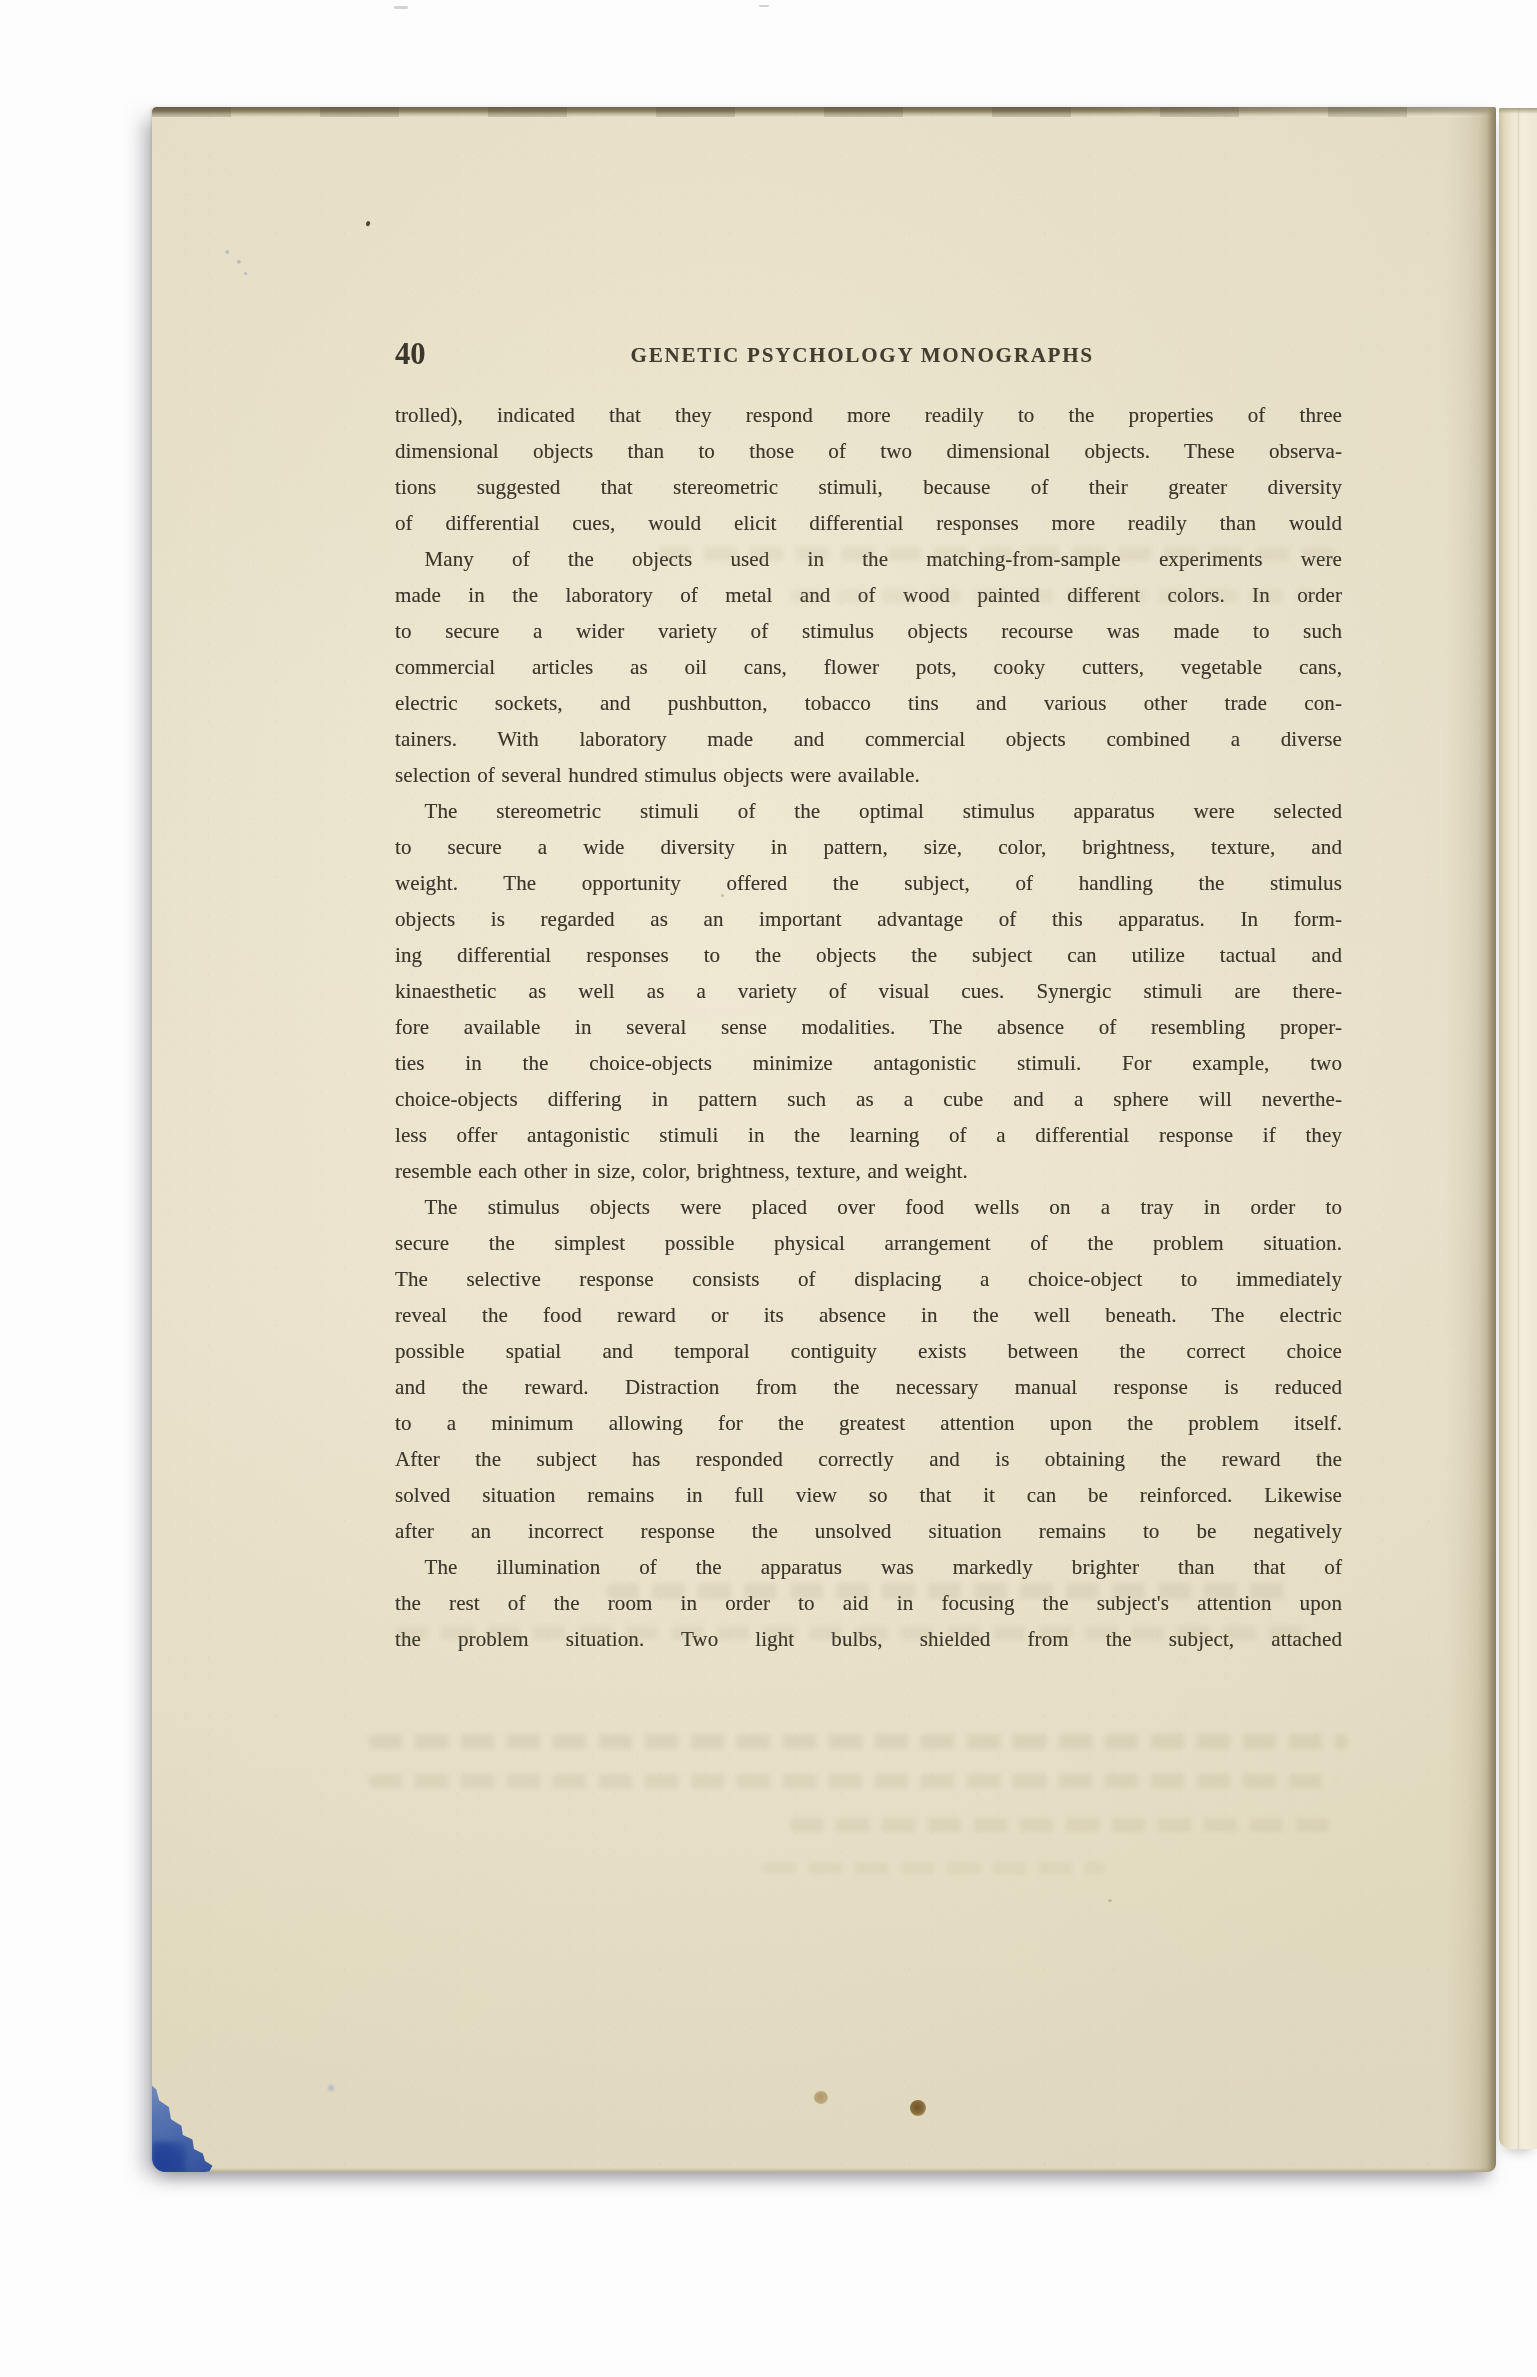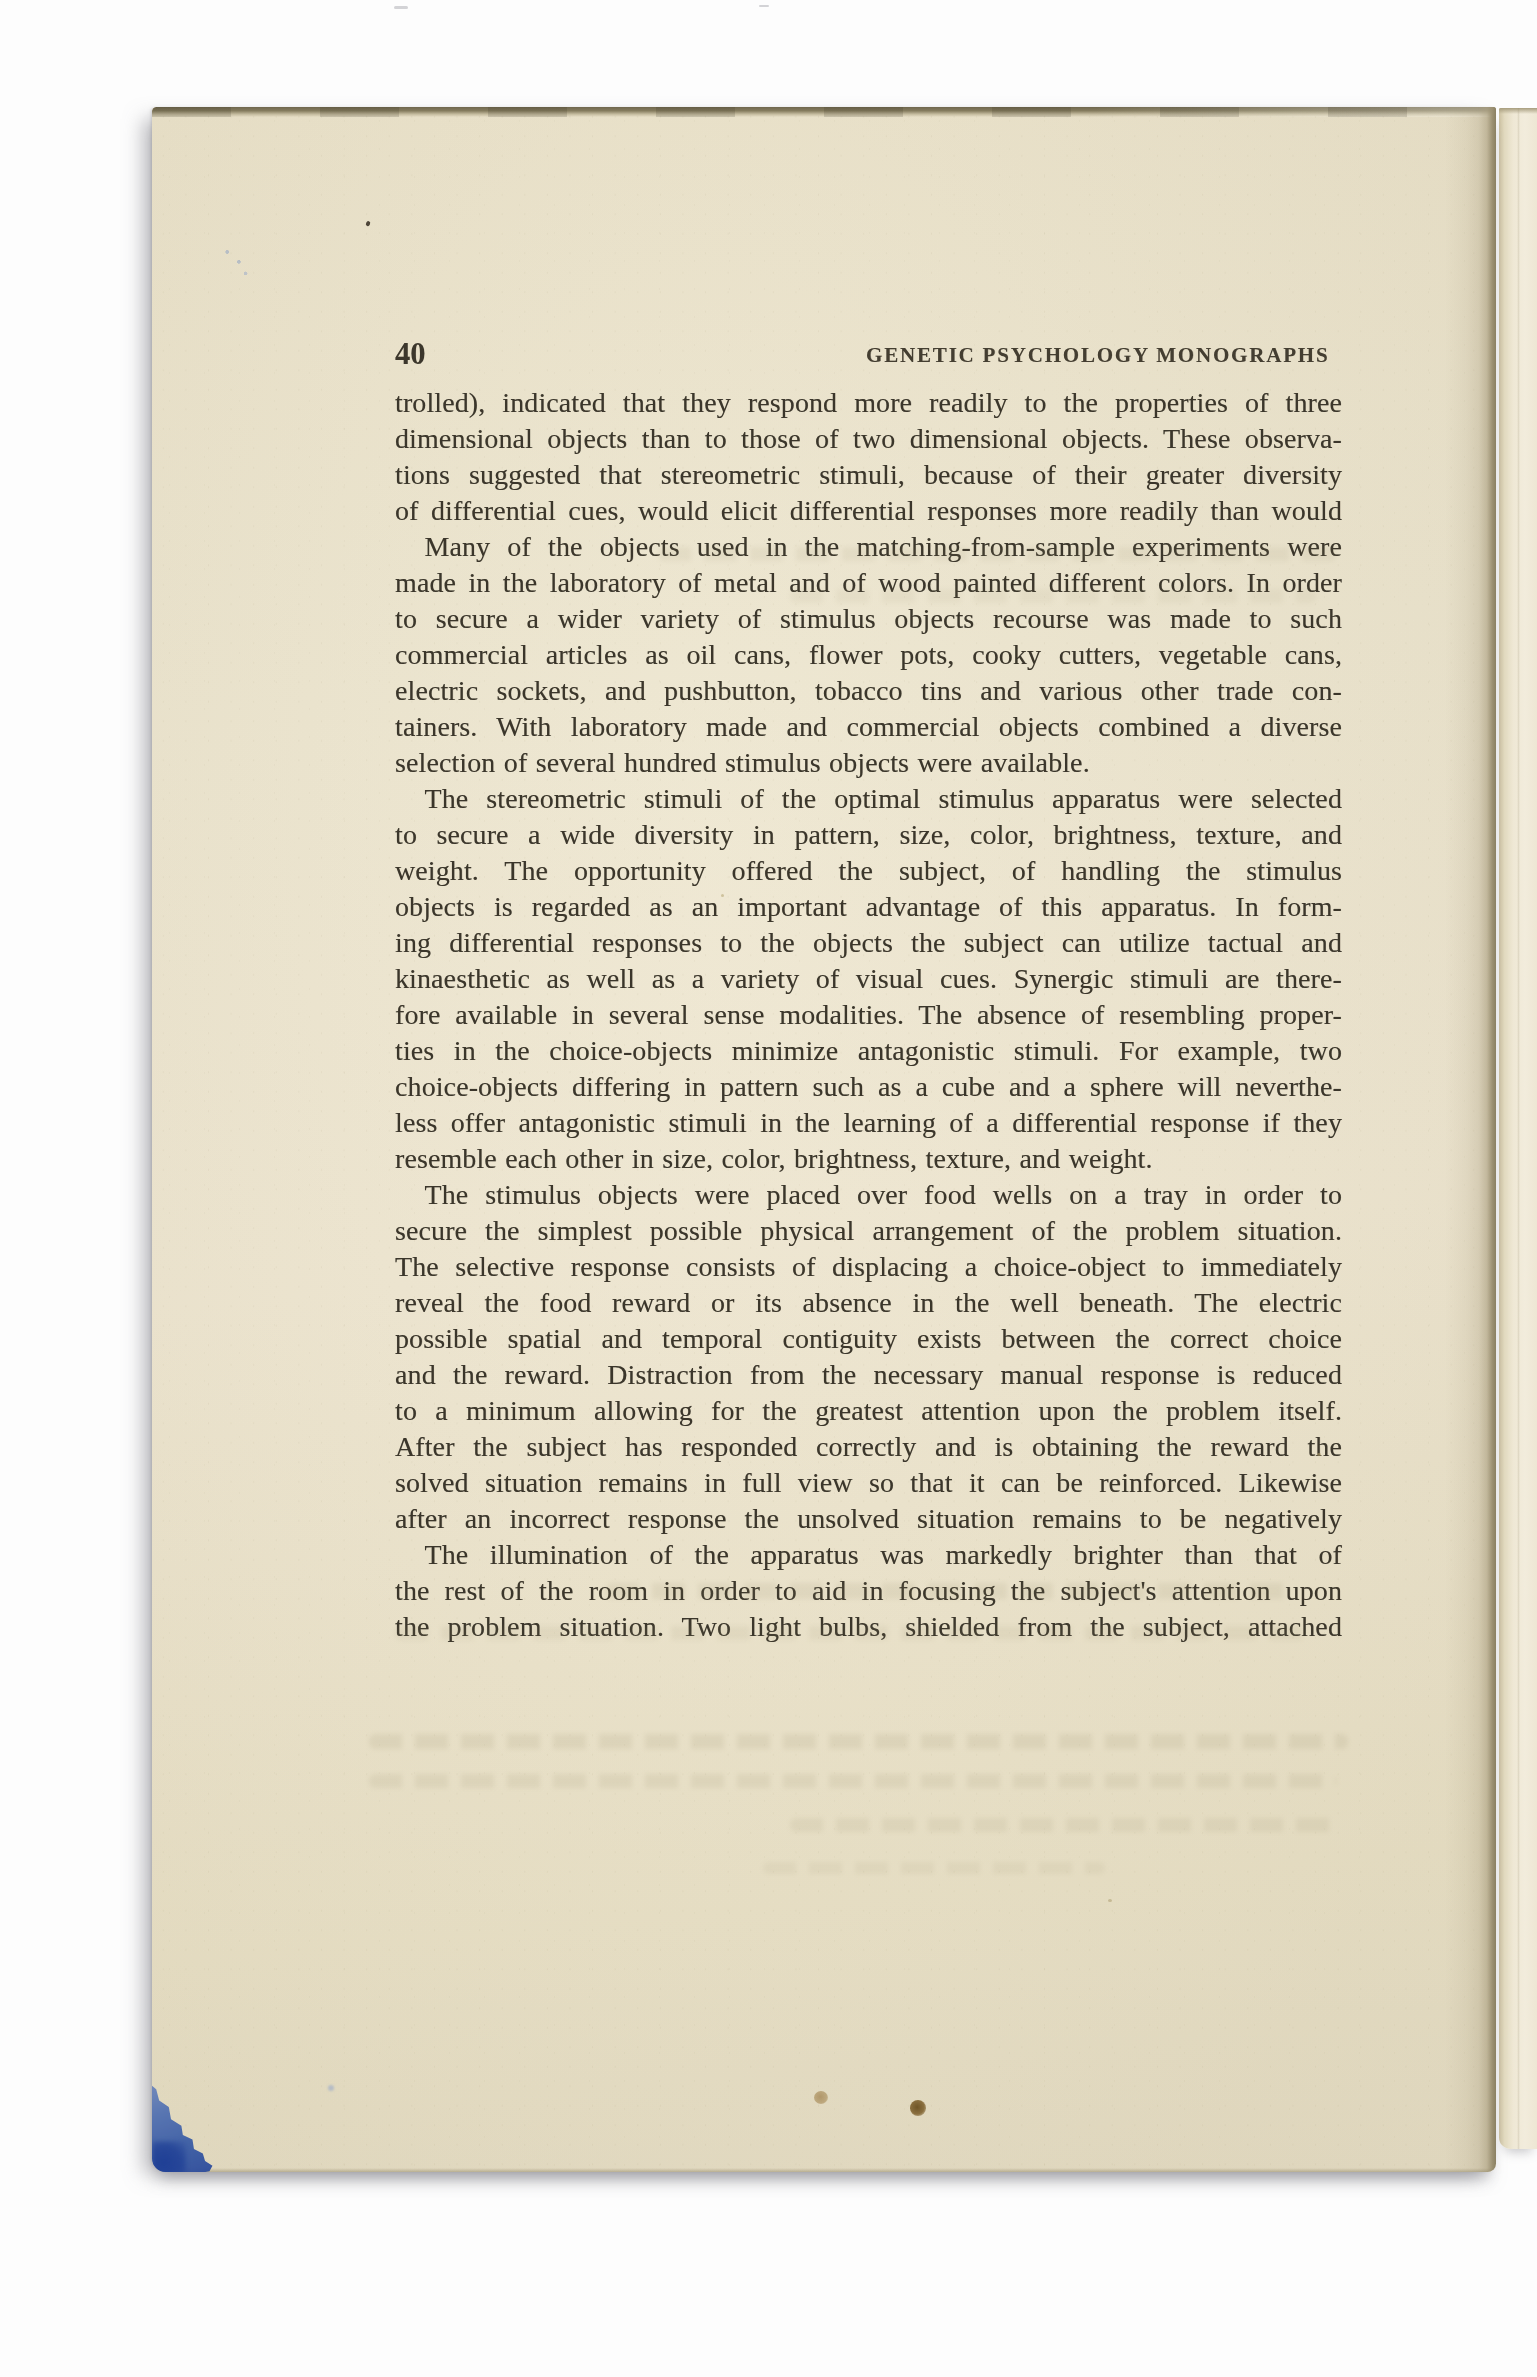--- a/index.html
+++ b/index.html
@@ -63,28 +63,28 @@
   
   .header-row{
     position:absolute;left:243px;top:227px;width:947px;height:35px;font-weight:bold;
   }
   .page-number{
     position:absolute;left:0;bottom:0;
     font-size:30.5px;line-height:30.5px;color:#3c372c;
     text-shadow:0.3px 0.4px 0 rgba(60,54,42,.28);
   }
   .running-head{
-    position:absolute;left:0;right:12.6px;bottom:2.1px;text-align:right;
+    position:absolute;left:0;right:12.6px;bottom:2.1px;text-align:center;
     font-size:21px;line-height:23px;letter-spacing:1.8px;color:#443e31;
     text-shadow:0.3px 0.4px 0 rgba(60,54,42,.30);
   }
   
   .bodytext{
-    position:absolute;left:243px;top:278px;width:947px;
-    font-size:28px;line-height:36px;color:#3b362b;
+    position:absolute;left:243px;top:290px;width:947px;
+    font-size:21px;line-height:36px;color:#3b362b;
     letter-spacing:0.1px;word-spacing:1.3px;
     text-shadow:0.3px 0.4px 0 rgba(59,54,43,.26),-0.2px -0.2px 0 rgba(59,54,43,.14);
   }
   .para{margin:0;}
   .line{display:block;text-align:justify;text-align-last:justify;}
   .line.lastline{text-align-last:left;}
   .line.indent{text-indent:29.5px;}
   
   .ghost{
     position:absolute;height:13.7px;border-radius:6.3px;

